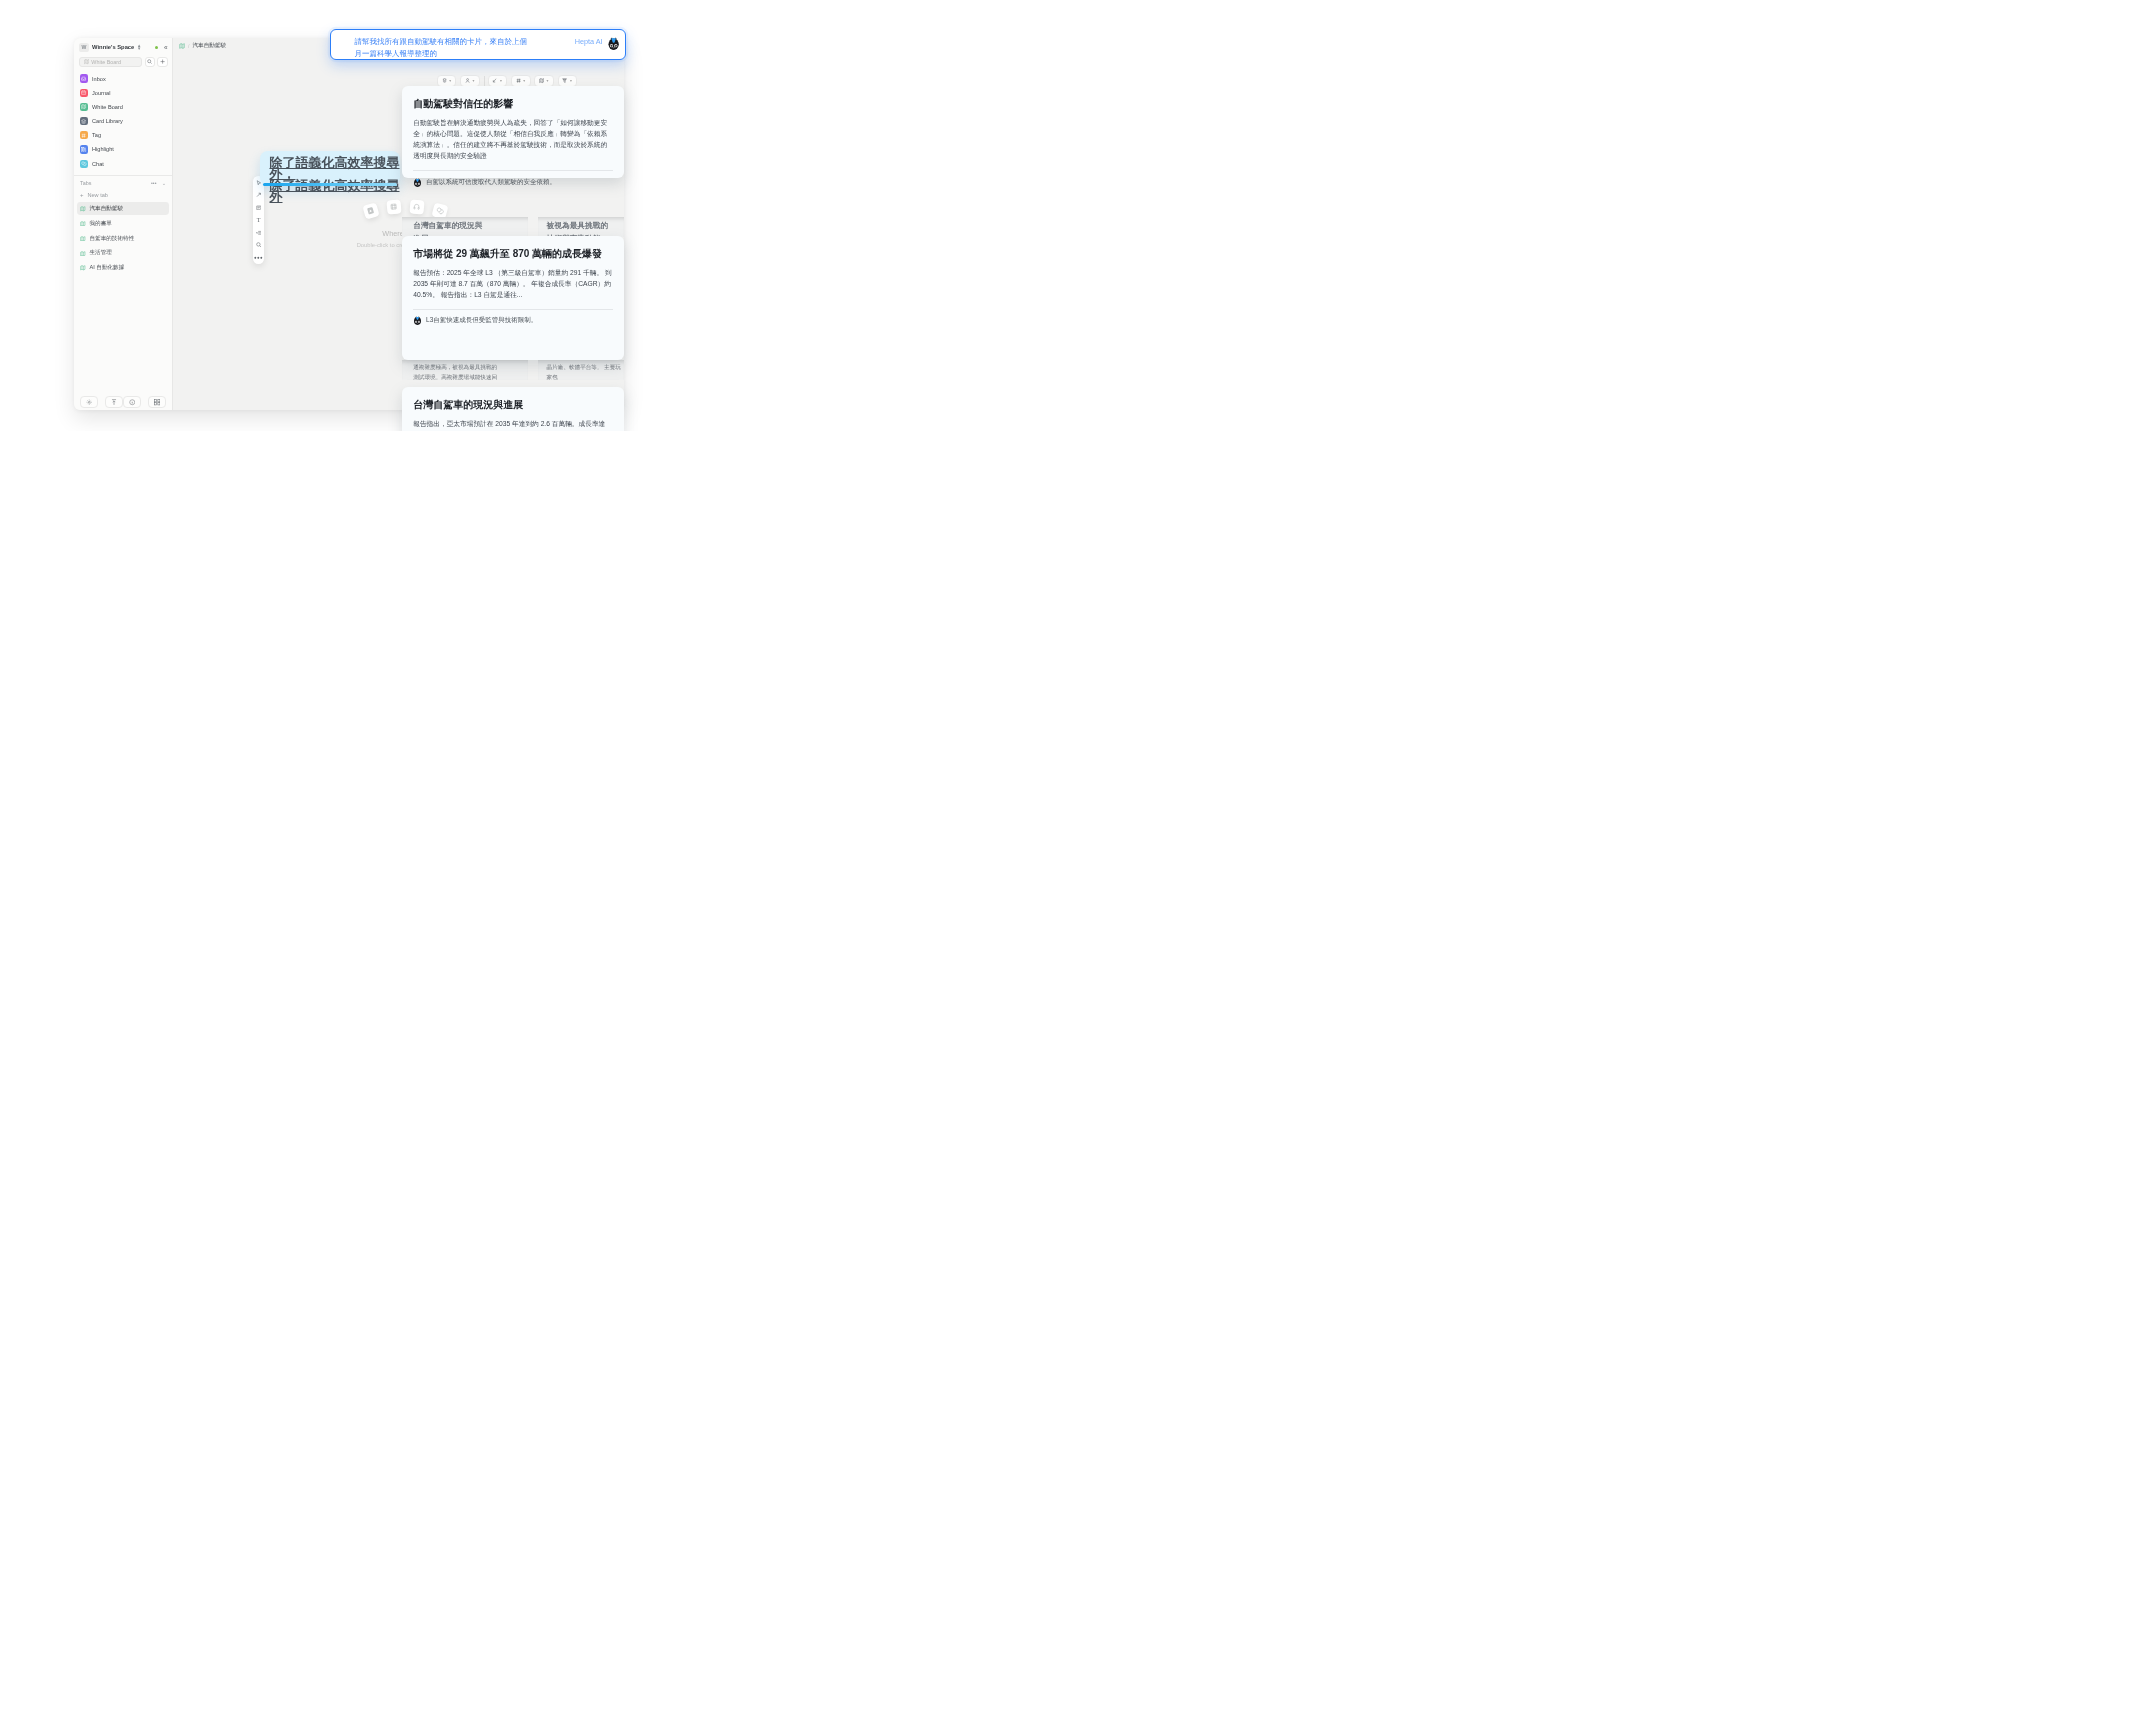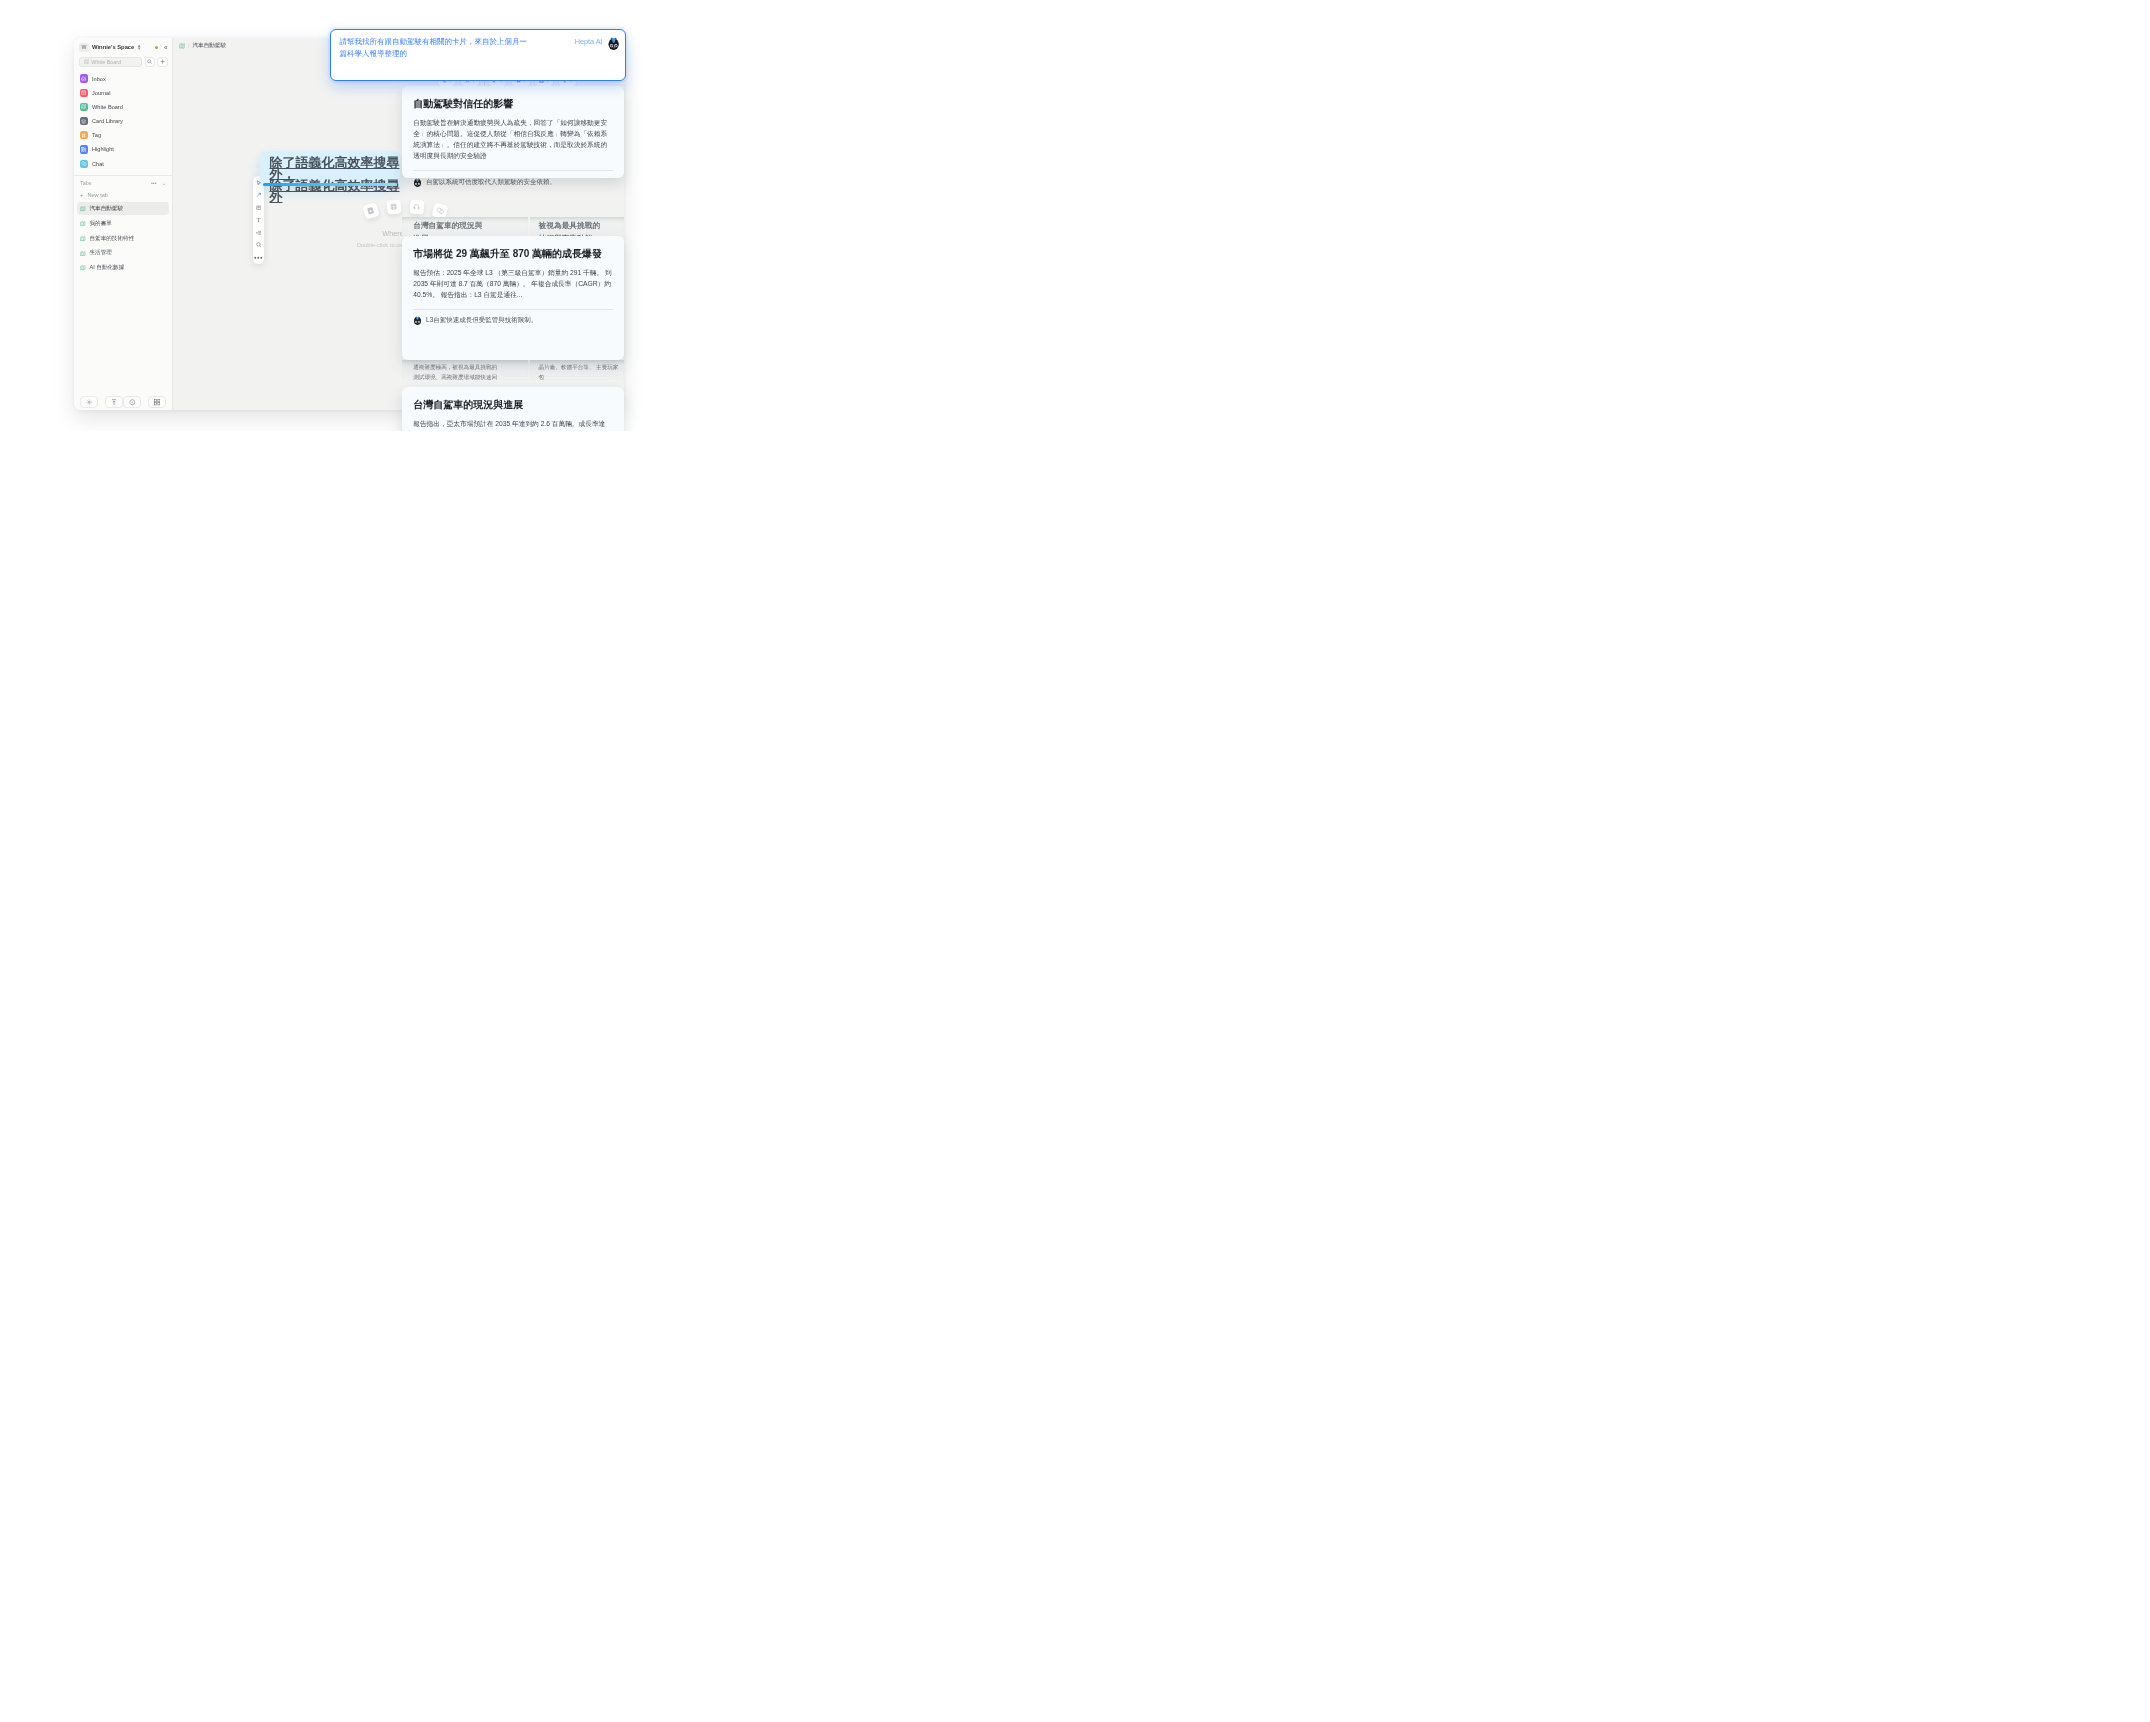--- a/index.html
+++ b/index.html
@@ -84,23 +84,23 @@
 
   
   .tooltip { position:absolute; left:260px; top:151px; width:140px; height:34px; background:#d9f1fc;
              border-radius:7.7px; padding:5.6px 0 0 9.5px; z-index:20;
              box-shadow:0 6px 11.2px rgba(40,150,220,.22); }
   .tooltip .tl { font-size:13px; line-height:11.6px; font-weight:700; color:#49525b;text-decoration:underline; }
   .tooltip::after { content:""; position:absolute; left:2.6px; right:2.6px; bottom:-0.9px; height:2.6px; border-radius:2.6px;
                     background:linear-gradient(90deg,#18a4ee,#57c4f4 55%,#9adefa); }
 
   
-  .bubble { position:absolute; left:330px; top:29px; width:296px; height:52px; background:#ffffff;
+  .bubble { position:absolute; left:330px; top:29px; width:296px; height:31px; background:#ffffff;
             border:1.1px solid #2c7ef8; border-radius:6px; z-index:50; display:flex;
-            box-shadow:0 5.2px 13px rgba(45,126,248,.28), 0 0 0 2.2px rgba(130,185,255,.12); }
+            box-shadow:0 5.2px 13px rgba(45,126,248,.28), 0 0 0 2.2px rgba(130,185,255,.12);padding-left:15px; }
   .bubble .msg { flex:1; padding:6px 2.6px 0 8.6px; font-size:7.5px; line-height:12px; color:#3b82f6; }
   .bubble .brand-wrap { display:flex; align-items:flex-start; gap:3.9px; padding:6.9px 5.2px 0 0; }
   .bubble .brand { font-size:7.3px; color:#7aaefb; white-space:nowrap;margin-left:44px; }
 
   
   .filterbar { position:absolute; left:437px; top:75px; height:12px; display:flex; align-items:center; gap:3.9px; z-index:10; }
   .fbtn { width:19.4px; height:11.6px; background:#fdfdfc; border:0.4px solid #e9e9e8; border-radius:3.9px;
           display:flex; align-items:center; justify-content:center; gap:1.7px; color:#54595f; cursor:pointer; }
   .fbtn .chev { color:#a8a8a7; font-size:3.4px; }
   .fdivider { width:0.4px; height:9.5px; background:#dededd; }
@@ -110,21 +110,21 @@
           box-shadow:0 6px 13.8px rgba(120,130,140,.25); padding:11.2px 11.2px 0 11.2px; }
   .card .c-title { font-size:10px; line-height:14px; font-weight:700; color:#20242a; }
   .card .c-body { margin-top:5.6px; font-size:6.7px; line-height:11.2px; color:#3c434c; }
   .card .c-div { border-top:0.4px solid #e3e6e9; margin-top:8.6px; }
   .card .c-foot { display:flex; align-items:center; gap:3.9px; margin-top:6.5px; font-size:6.5px; color:#4a5158; }
   .card1 { top:86px; height:92px; }
   .card2 { top:236px; height:124px; }
   .card3 { top:387px; height:73px; }
 
   
-  .strip { position:absolute; left:402px; width:222px; height:20px; z-index:25; display:flex; gap:2px; }
+  .strip { position:absolute; left:402px; width:222px; height:20px; z-index:25; display:flex; gap:10px; }
   .strip1 { top:217px; }
   .strip2 { top:360px; }
   .strip .half { background:#eff0f0; overflow:hidden; position:relative;
                  box-shadow:inset 0 4.3px 4.3px -3px rgba(0,0,0,.16); }
   .strip .half.l { width:126px; border-radius:0 0 0 0.9px; padding:1.7px 0 0 11.2px; }
   .strip .half.r { flex:1; padding:1.7px 0 0 8.6px; }
   .strip .t { font-size:7.7px; line-height:13.3px; font-weight:700; color:#70767d; }
   .strip .b { font-size:5.6px; line-height:10px; color:#6b7076; }
 
   

